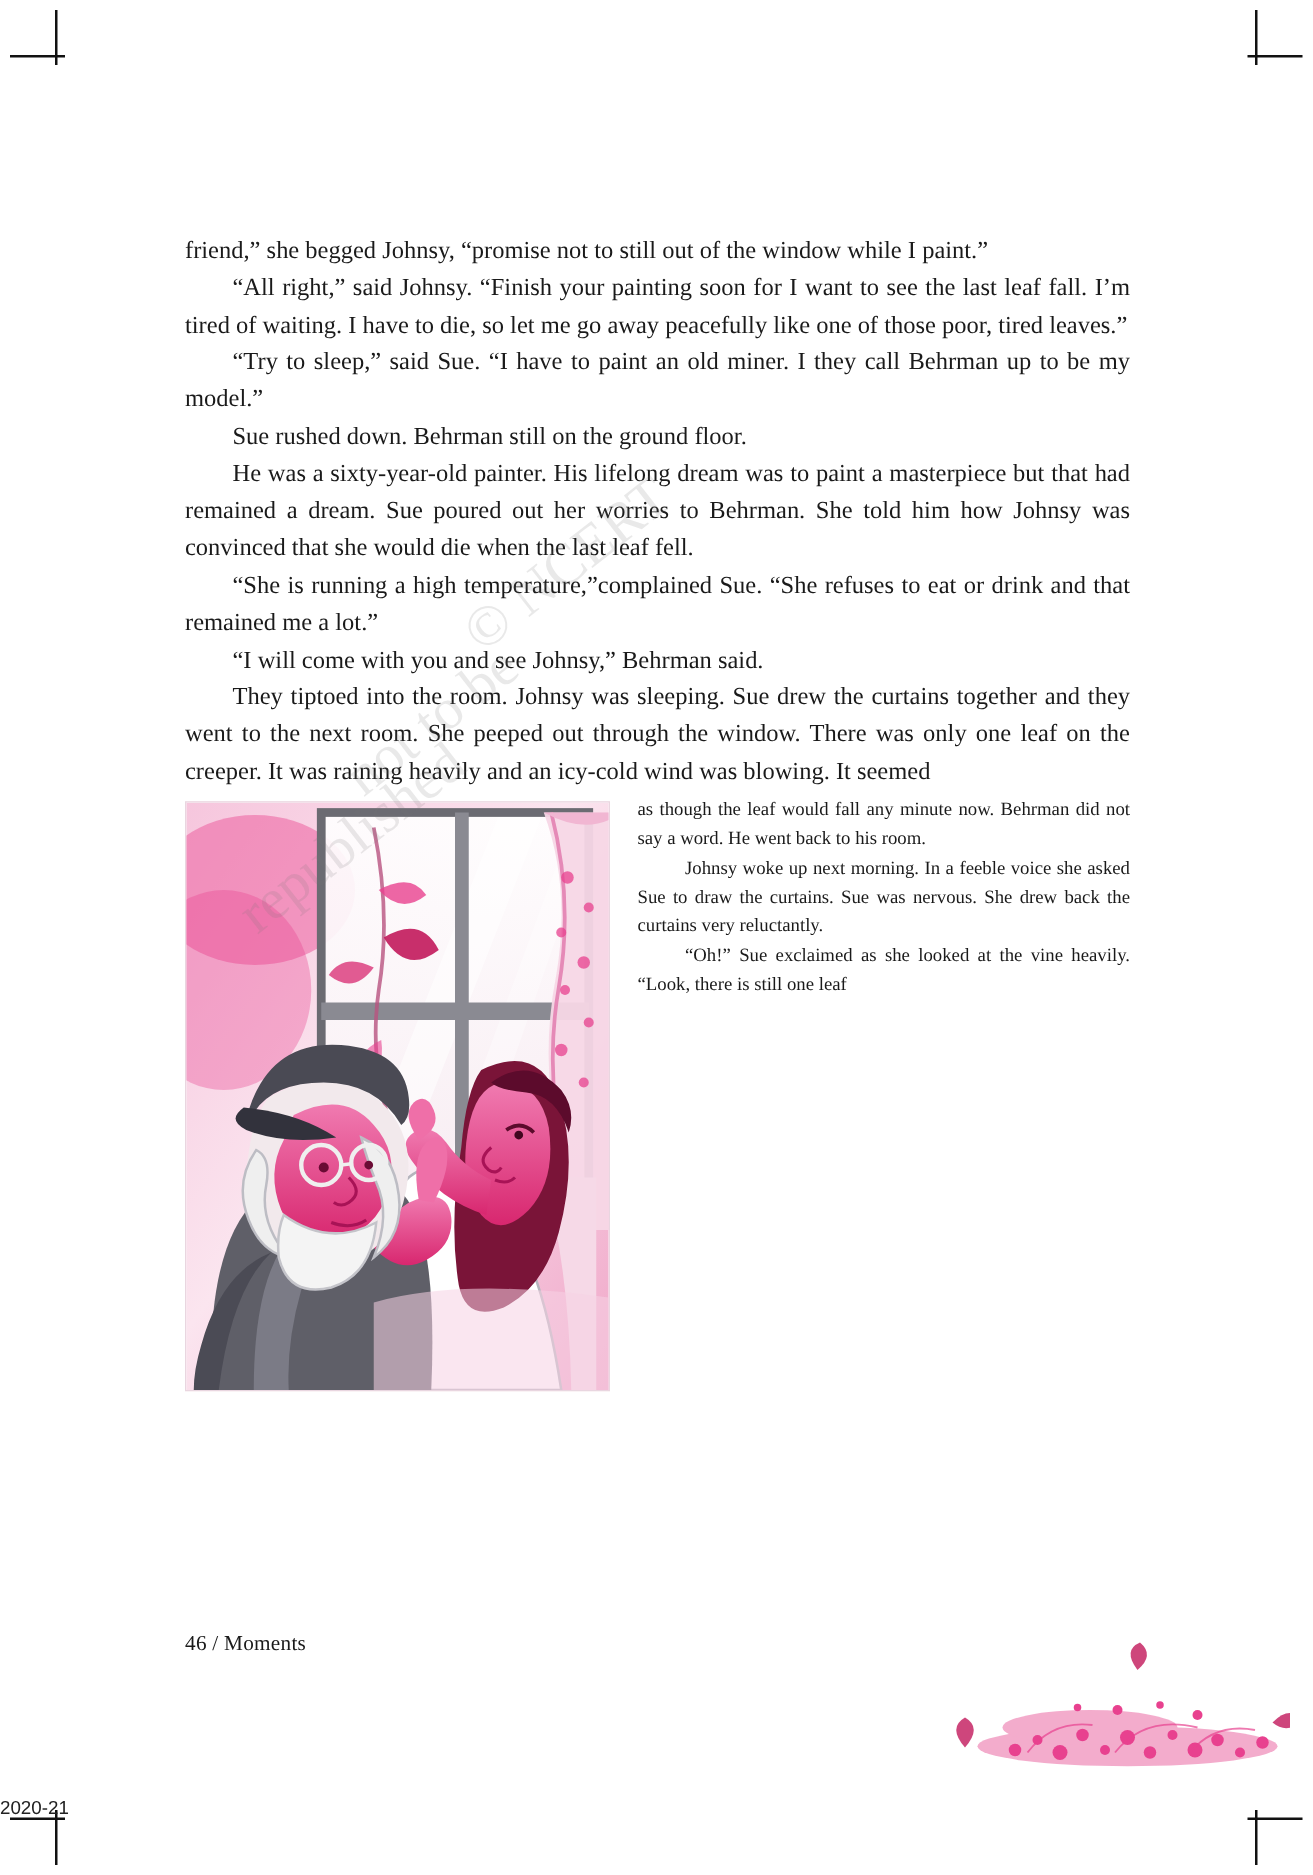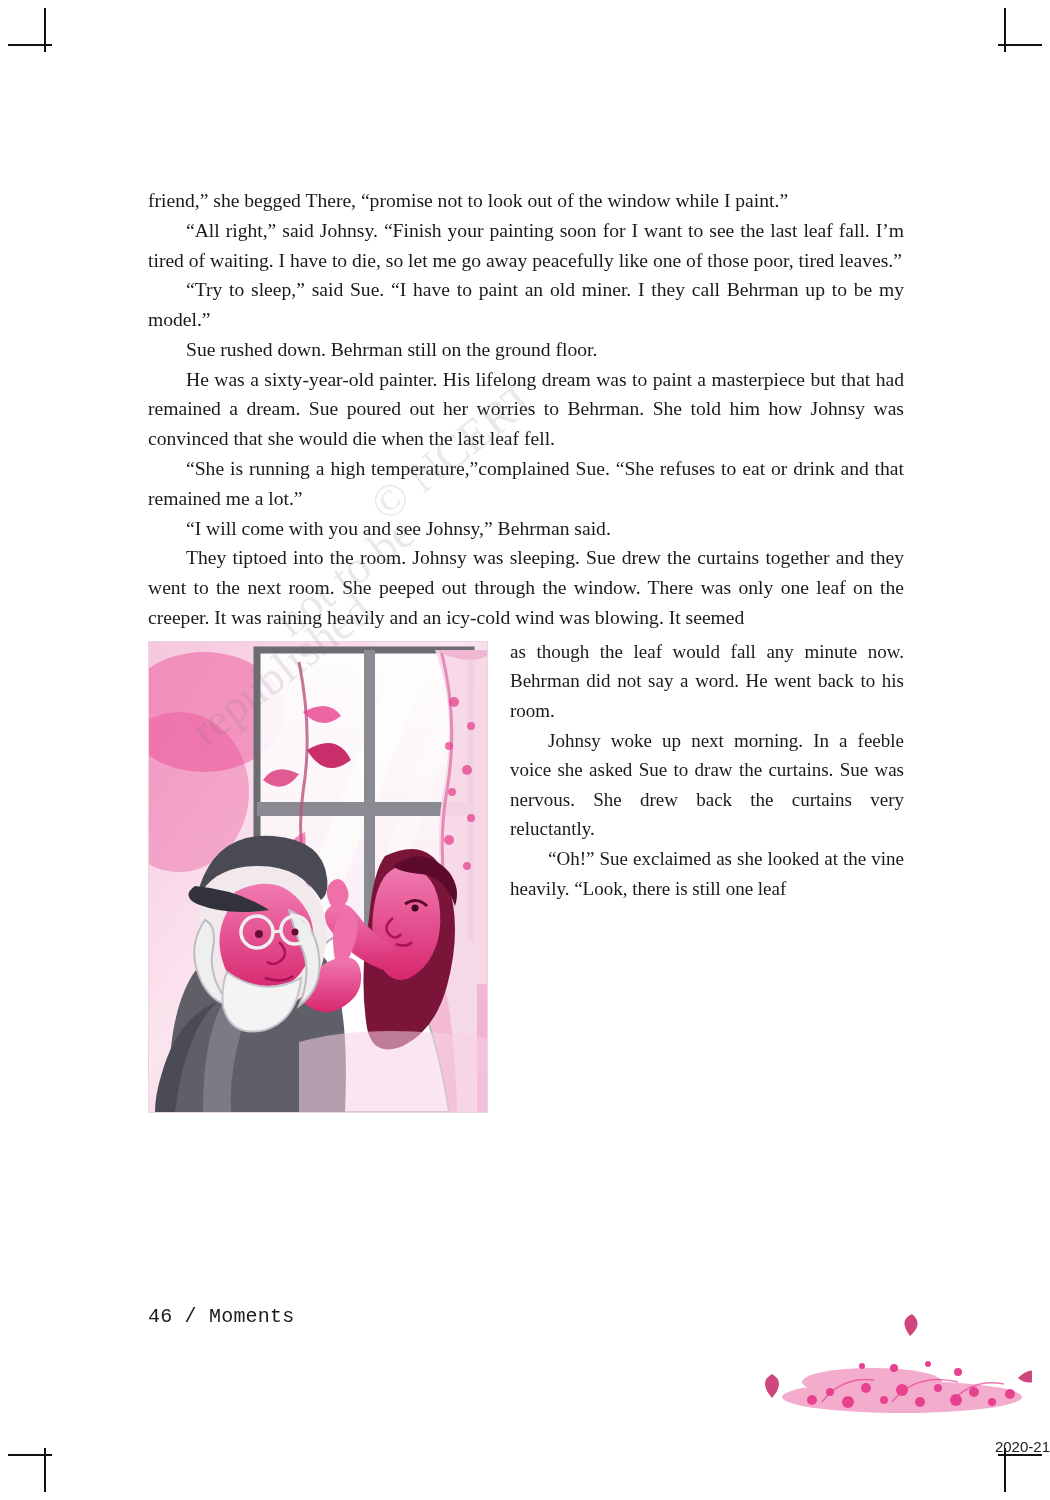--- a/index.html
+++ b/index.html
@@ -76,48 +76,47 @@
     height: 470px;
     margin: 4px 22px 6px 0;
     position: relative;
     overflow: hidden;
     background: #fdf4f8;
     border: 1px solid #e9d6e0;
   }
   .figure svg { display: block; }
 
   .wrap-text {
-    font-size: 19px;
+    font-size: 15px;
     line-height: 1.56;
     text-align: justify;
     margin-left: 28px;
   }
   .wrap-text p {
     margin: 0;
     text-indent: 38px;
   }
   .wrap-text p.first { text-indent: 0; }
 
   .clearer { clear: both; height: 0; }
 
   
   .page-footer {
     position: absolute;
     left: 148px;
     top: 1305px;
-    font-size: 20px;
+    font-size: 17px;
     letter-spacing: .2px;
-    font-family: Liberation Mono, monospace;
   }
   .year-stamp {
     position: absolute;
     left: 0;
     right: 0;
     top: 1438px;
-    text-align: right;
+    text-align: left;
     font-size: 15px;
     font-family: "Liberation Sans", sans-serif;
     color: #222;
   }
 
   
   .watermark {
     position: absolute;
     left: 170px;
     top: 430px;
@@ -152,21 +151,21 @@
 <body>
 
 <div class="crop-mark crop-tl"></div>
 <div class="crop-mark crop-tr"></div>
 <div class="crop-mark crop-bl"></div>
 <div class="crop-mark crop-br"></div>
 
 <div class="page">
 
   <div class="text-col">
-    <p class="para first">friend,” she begged There, “promise not to look out of the window while I paint.”</p>
+    <p class="para first">friend,” she begged Johnsy, “promise not to still out of the window while I paint.”</p>
     <p class="para">“All right,” said Johnsy. “Finish your painting soon for I want to see the last leaf fall. I’m tired of waiting. I have to die, so let me go away peacefully like one of those poor, tired leaves.”</p>
     <p class="para">“Try to sleep,” said Sue. “I have to paint an old miner. I they call Behrman up to be my model.”</p>
     <p class="para">Sue rushed down. Behrman still on the ground floor.</p>
     <p class="para">He was a sixty-year-old painter. His lifelong dream was to paint a masterpiece but that had remained a dream. Sue poured out her worries to Behrman. She told him how Johnsy was convinced that she would die when the last leaf fell.</p>
     <p class="para">“She is running a high temperature,”complained Sue. “She refuses to eat or drink and that remained me a lot.”</p>
     <p class="para">“I will come with you and see Johnsy,” Behrman said.</p>
     <p class="para">They tiptoed into the room. Johnsy was sleeping. Sue drew the curtains together and they went to the next room. She peeped out through the window. There was only one leaf on the creeper. It was raining heavily and an icy-cold wind was blowing. It seemed</p>
   </div>
 
   <div class="illus-block">

